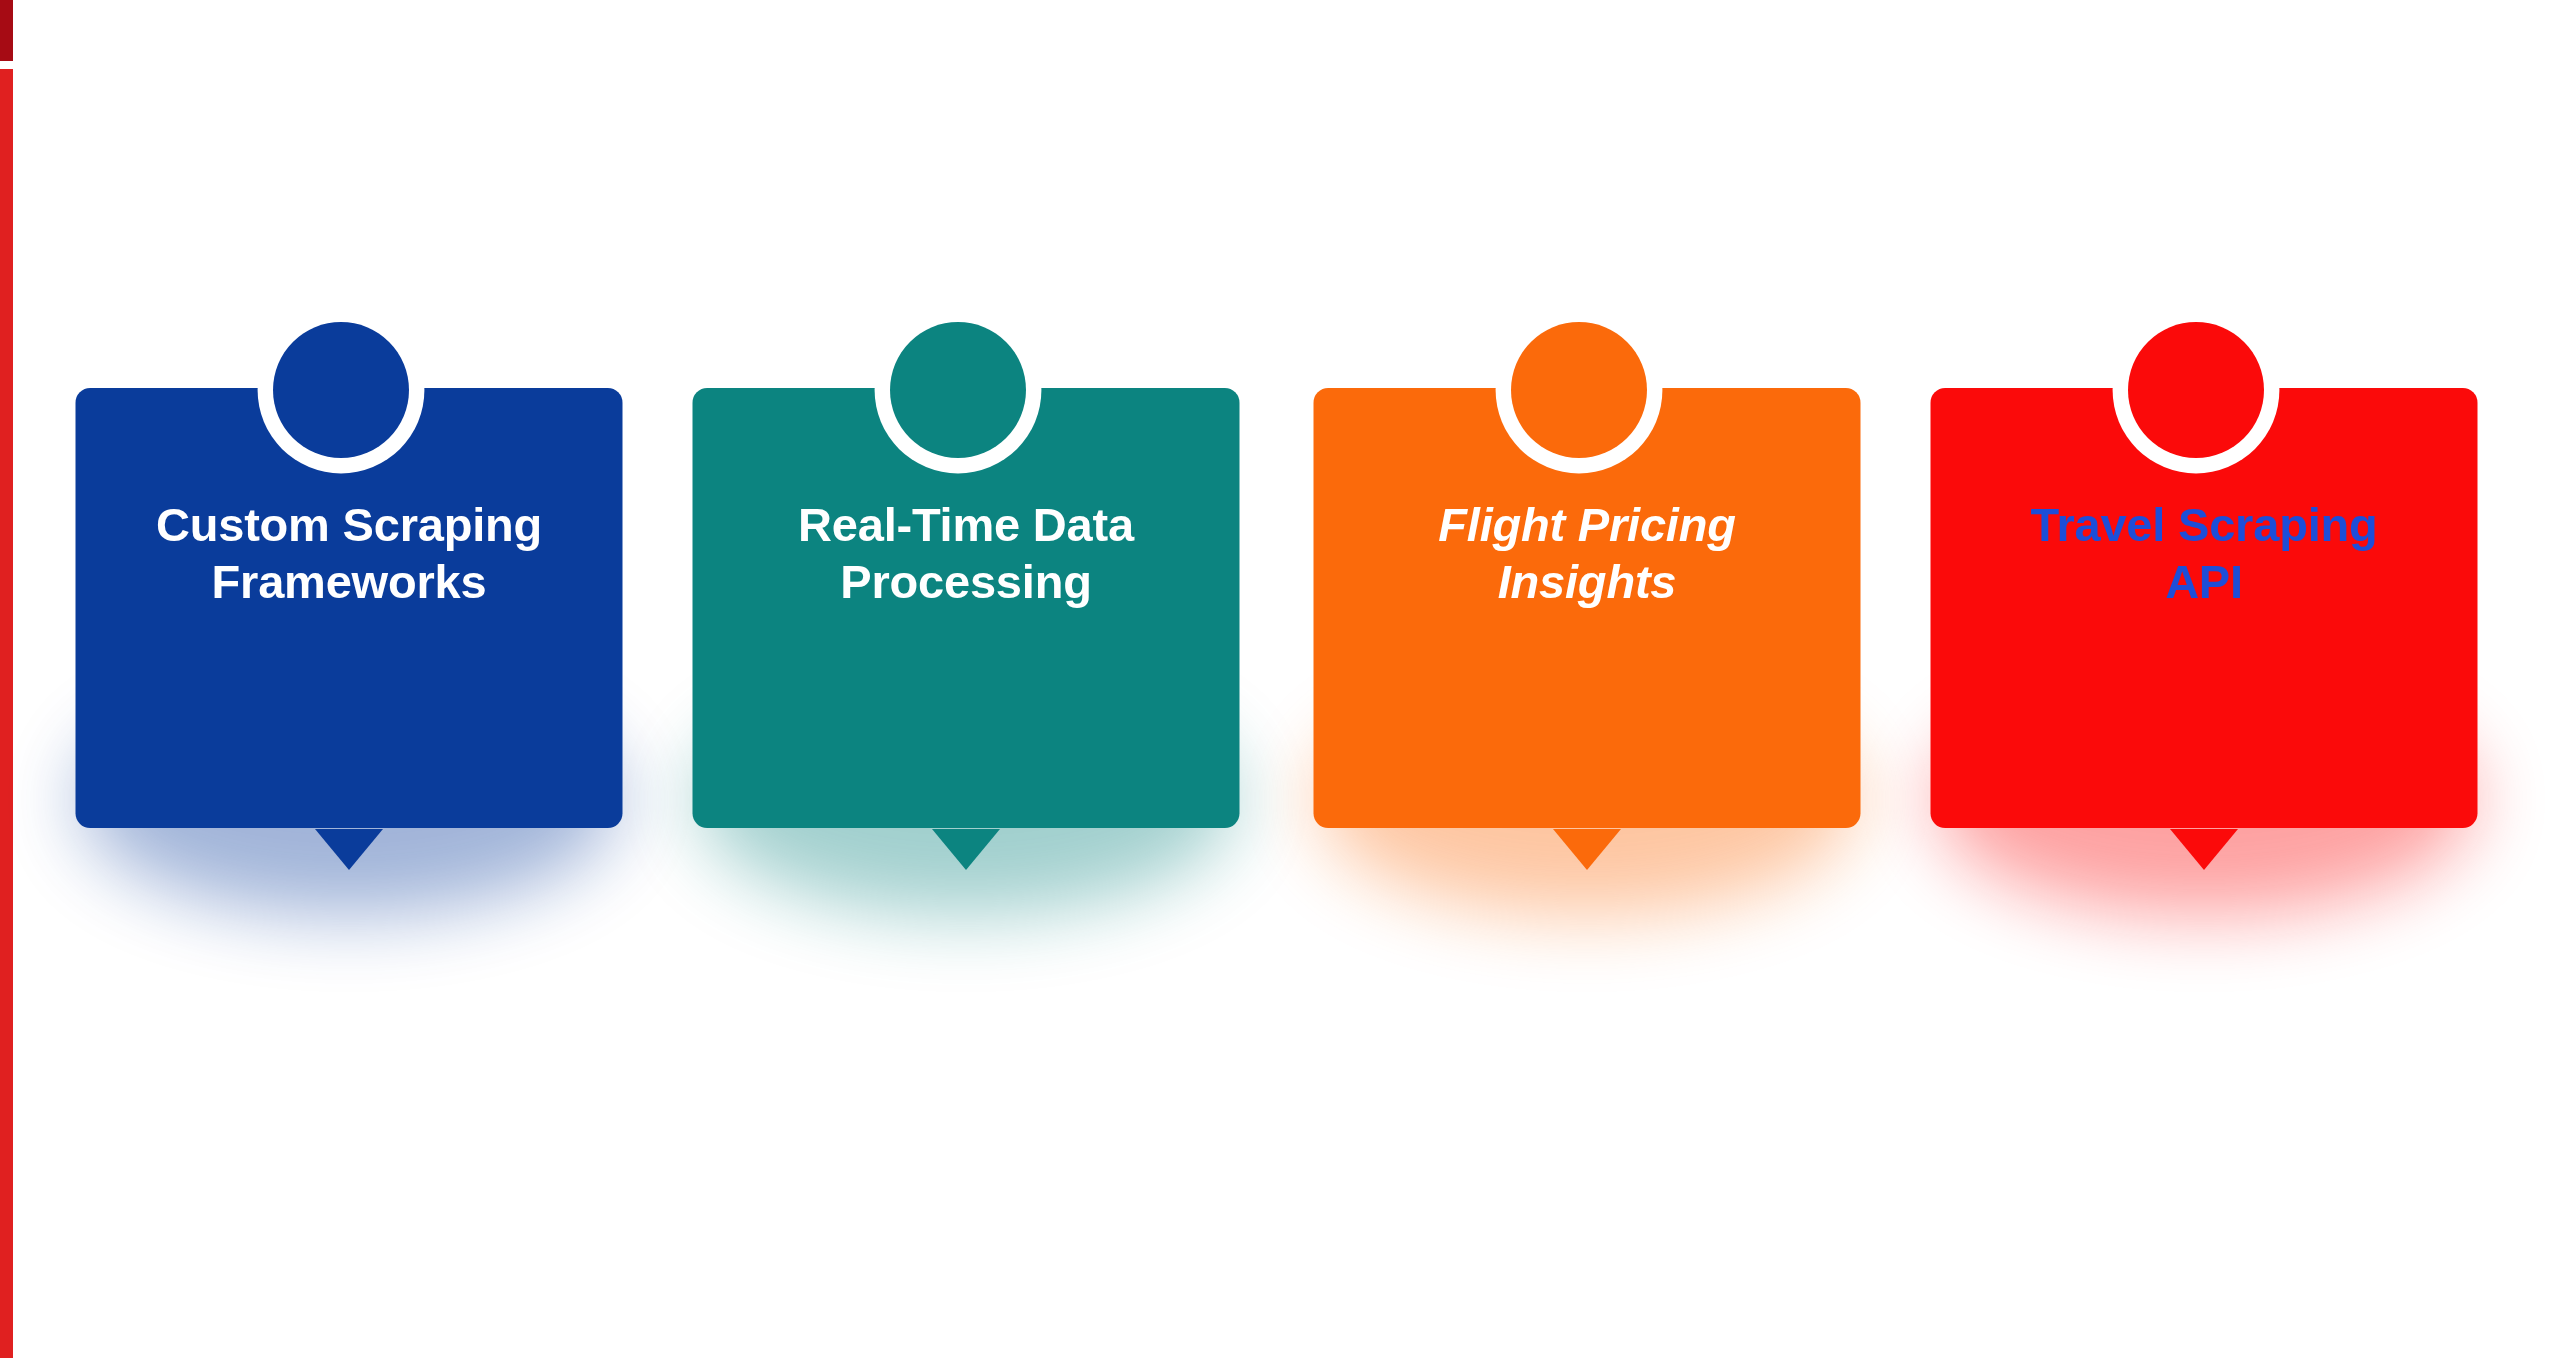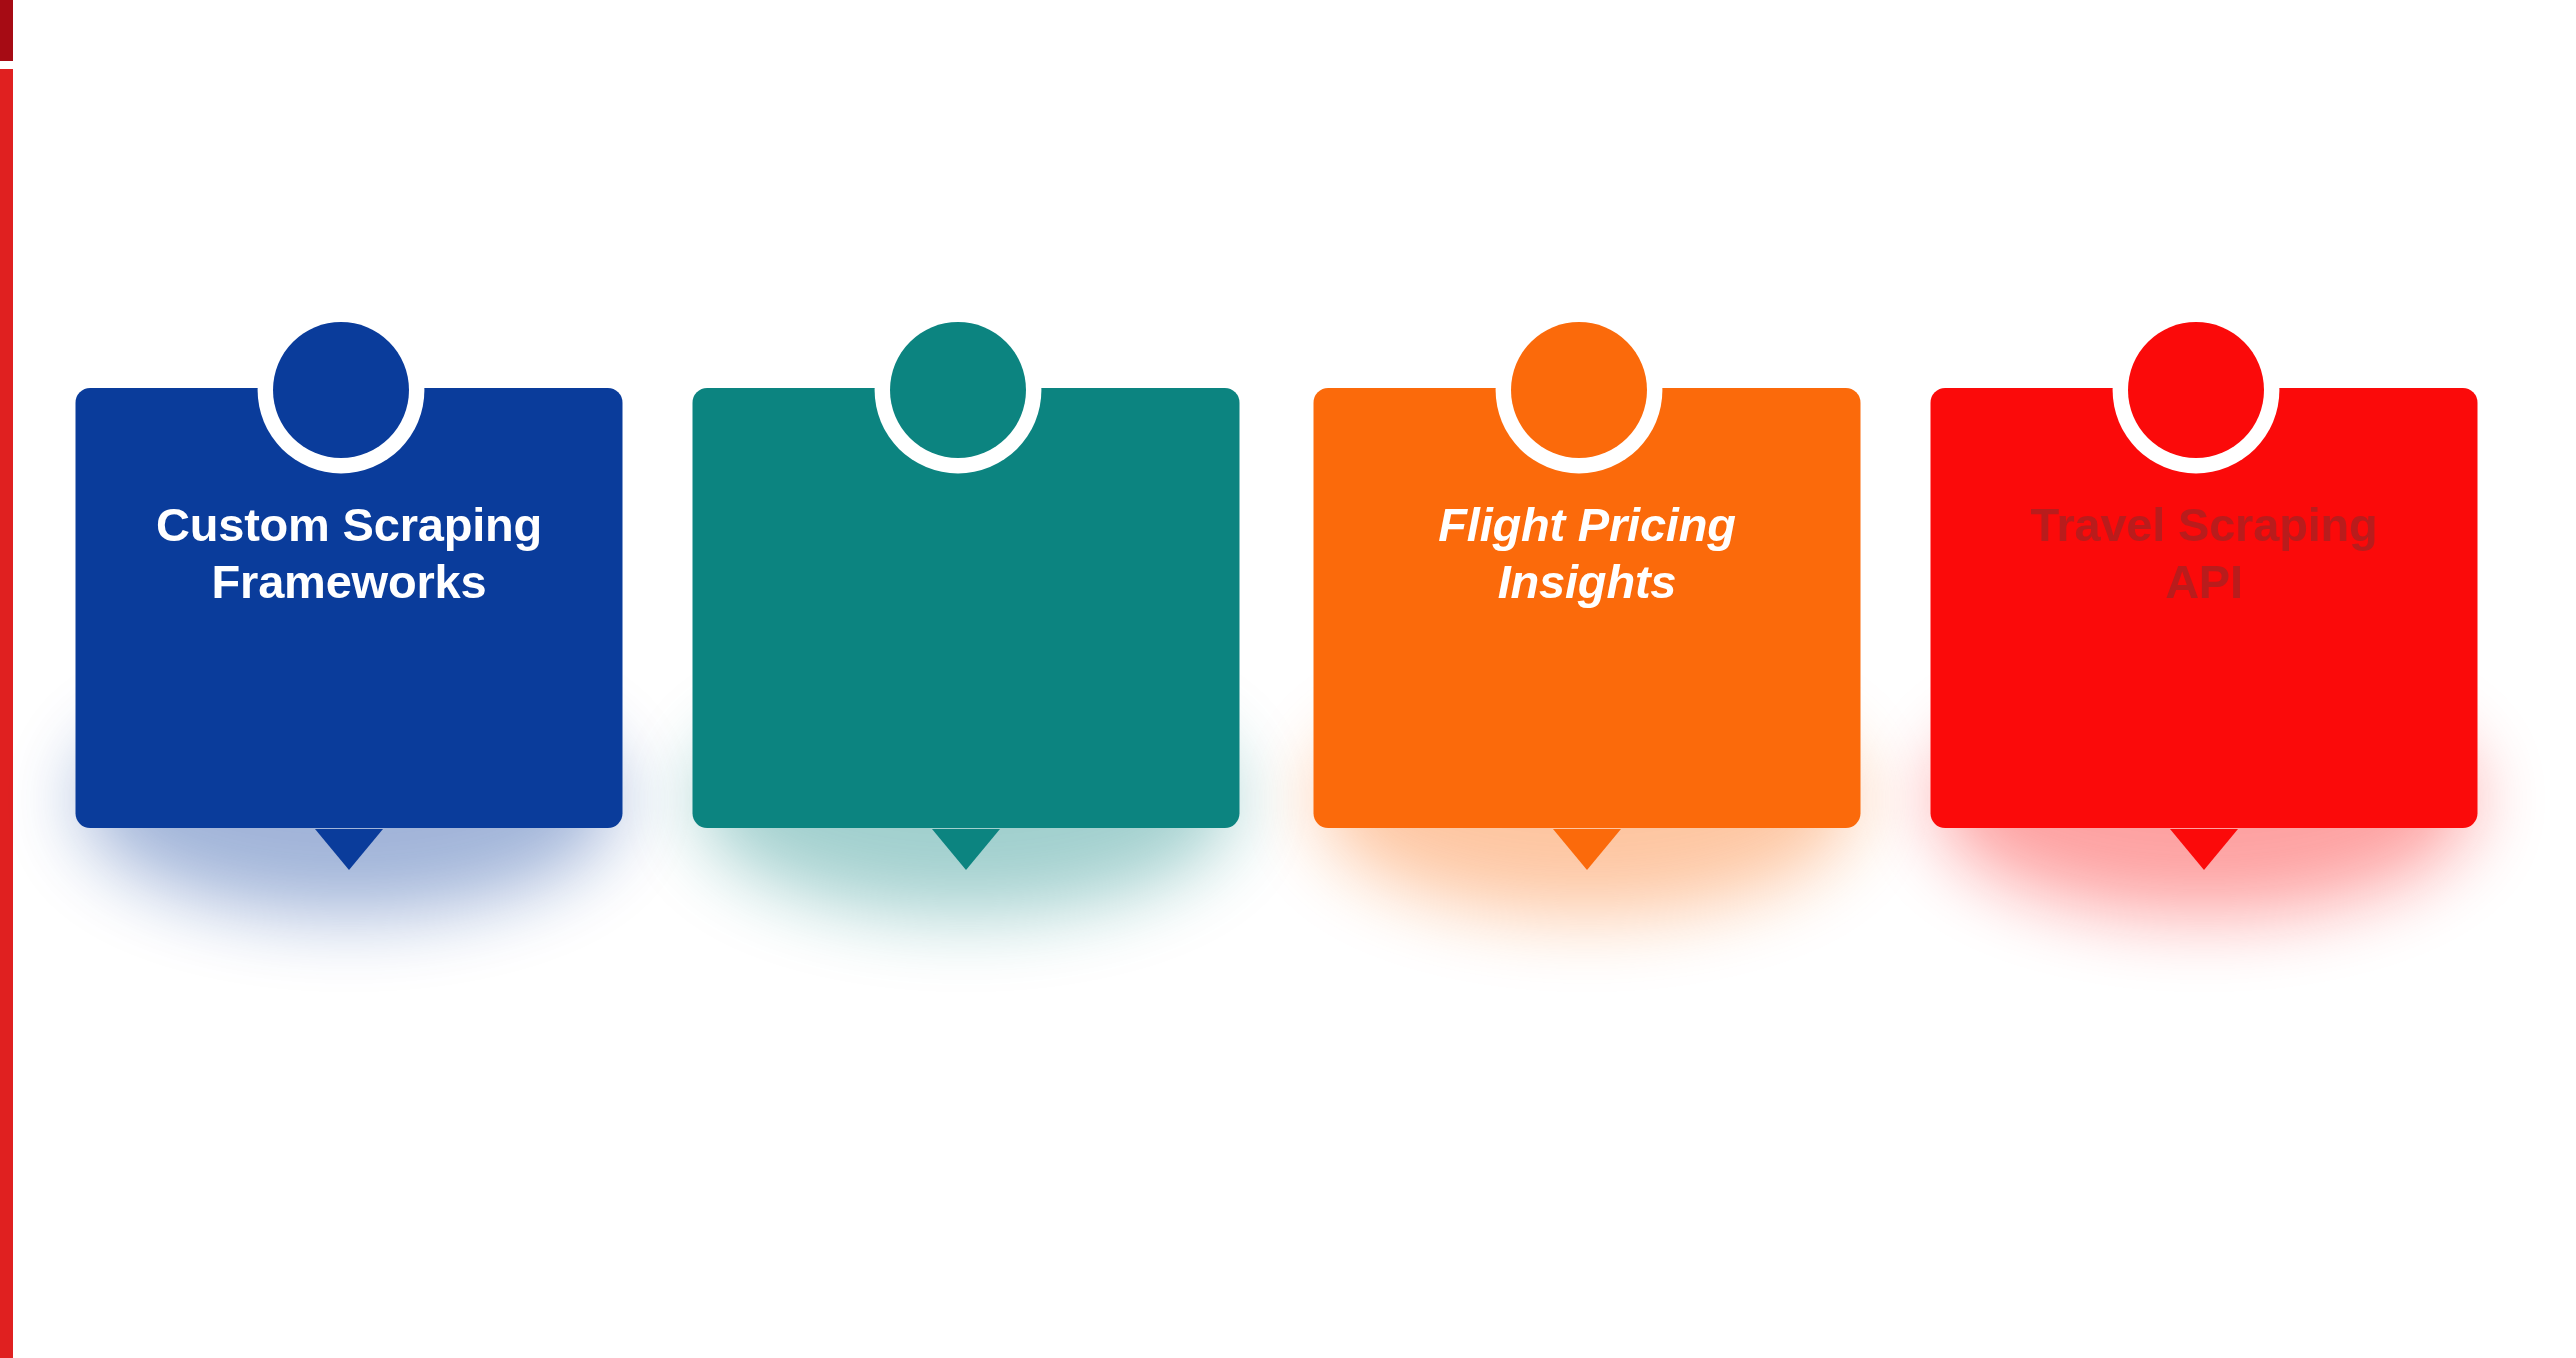--- a/index.html
+++ b/index.html
@@ -100,35 +100,37 @@
       <div class="card-badge" style="background: rgb(10, 60, 155); box-shadow: rgb(255, 255, 255) 0px 0px 0px 15.4px;"></div>
       <div class="card-label" style="color: rgb(255, 255, 255);">Custom Scraping
 Frameworks</div>
     </div>
 
     <div class="card-wrap" id="card-2">
       <div class="card-glow" style="background: rgb(12, 132, 128);"></div>
       <div class="card-body" style="background: rgb(12, 132, 128);"></div>
       <div class="card-tail" style="border-top: 41px solid rgb(12, 132, 128);"></div>
       <div class="card-badge" style="background: rgb(12, 132, 128); box-shadow: rgb(255, 255, 255) 0px 0px 0px 15.4px;"></div>
+      <div class="card-label" style="color: rgb(255, 255, 255);">Real-Time Data
+Processing</div>
     </div>
 
     <div class="card-wrap" id="card-3">
       <div class="card-glow" style="background: rgb(251, 106, 11);"></div>
       <div class="card-body" style="background: rgb(251, 106, 11);"></div>
       <div class="card-tail" style="border-top: 41px solid rgb(251, 106, 11);"></div>
       <div class="card-badge" style="background: rgb(251, 106, 11); box-shadow: rgb(255, 255, 255) 0px 0px 0px 15.4px;"></div>
       <div class="card-label" style="color: rgb(255, 255, 255); font-style: italic;">Flight Pricing
 Insights</div>
     </div>
 
     <div class="card-wrap" id="card-4">
       <div class="card-glow" style="background: rgb(251, 10, 10);"></div>
       <div class="card-body" style="background: rgb(251, 10, 10);"></div>
       <div class="card-tail" style="border-top: 41px solid rgb(251, 10, 10);"></div>
       <div class="card-badge" style="background: rgb(251, 10, 10); box-shadow: rgb(255, 255, 255) 0px 0px 0px 15.4px;"></div>
-      <div class="card-label" style="color: #b91c1c;">Travel Scraping
+      <div class="card-label" style="color: #1d4ed8;">Travel Scraping
 API</div>
     </div>
 
   </div>
 </div>
 
 
 </body></html>

